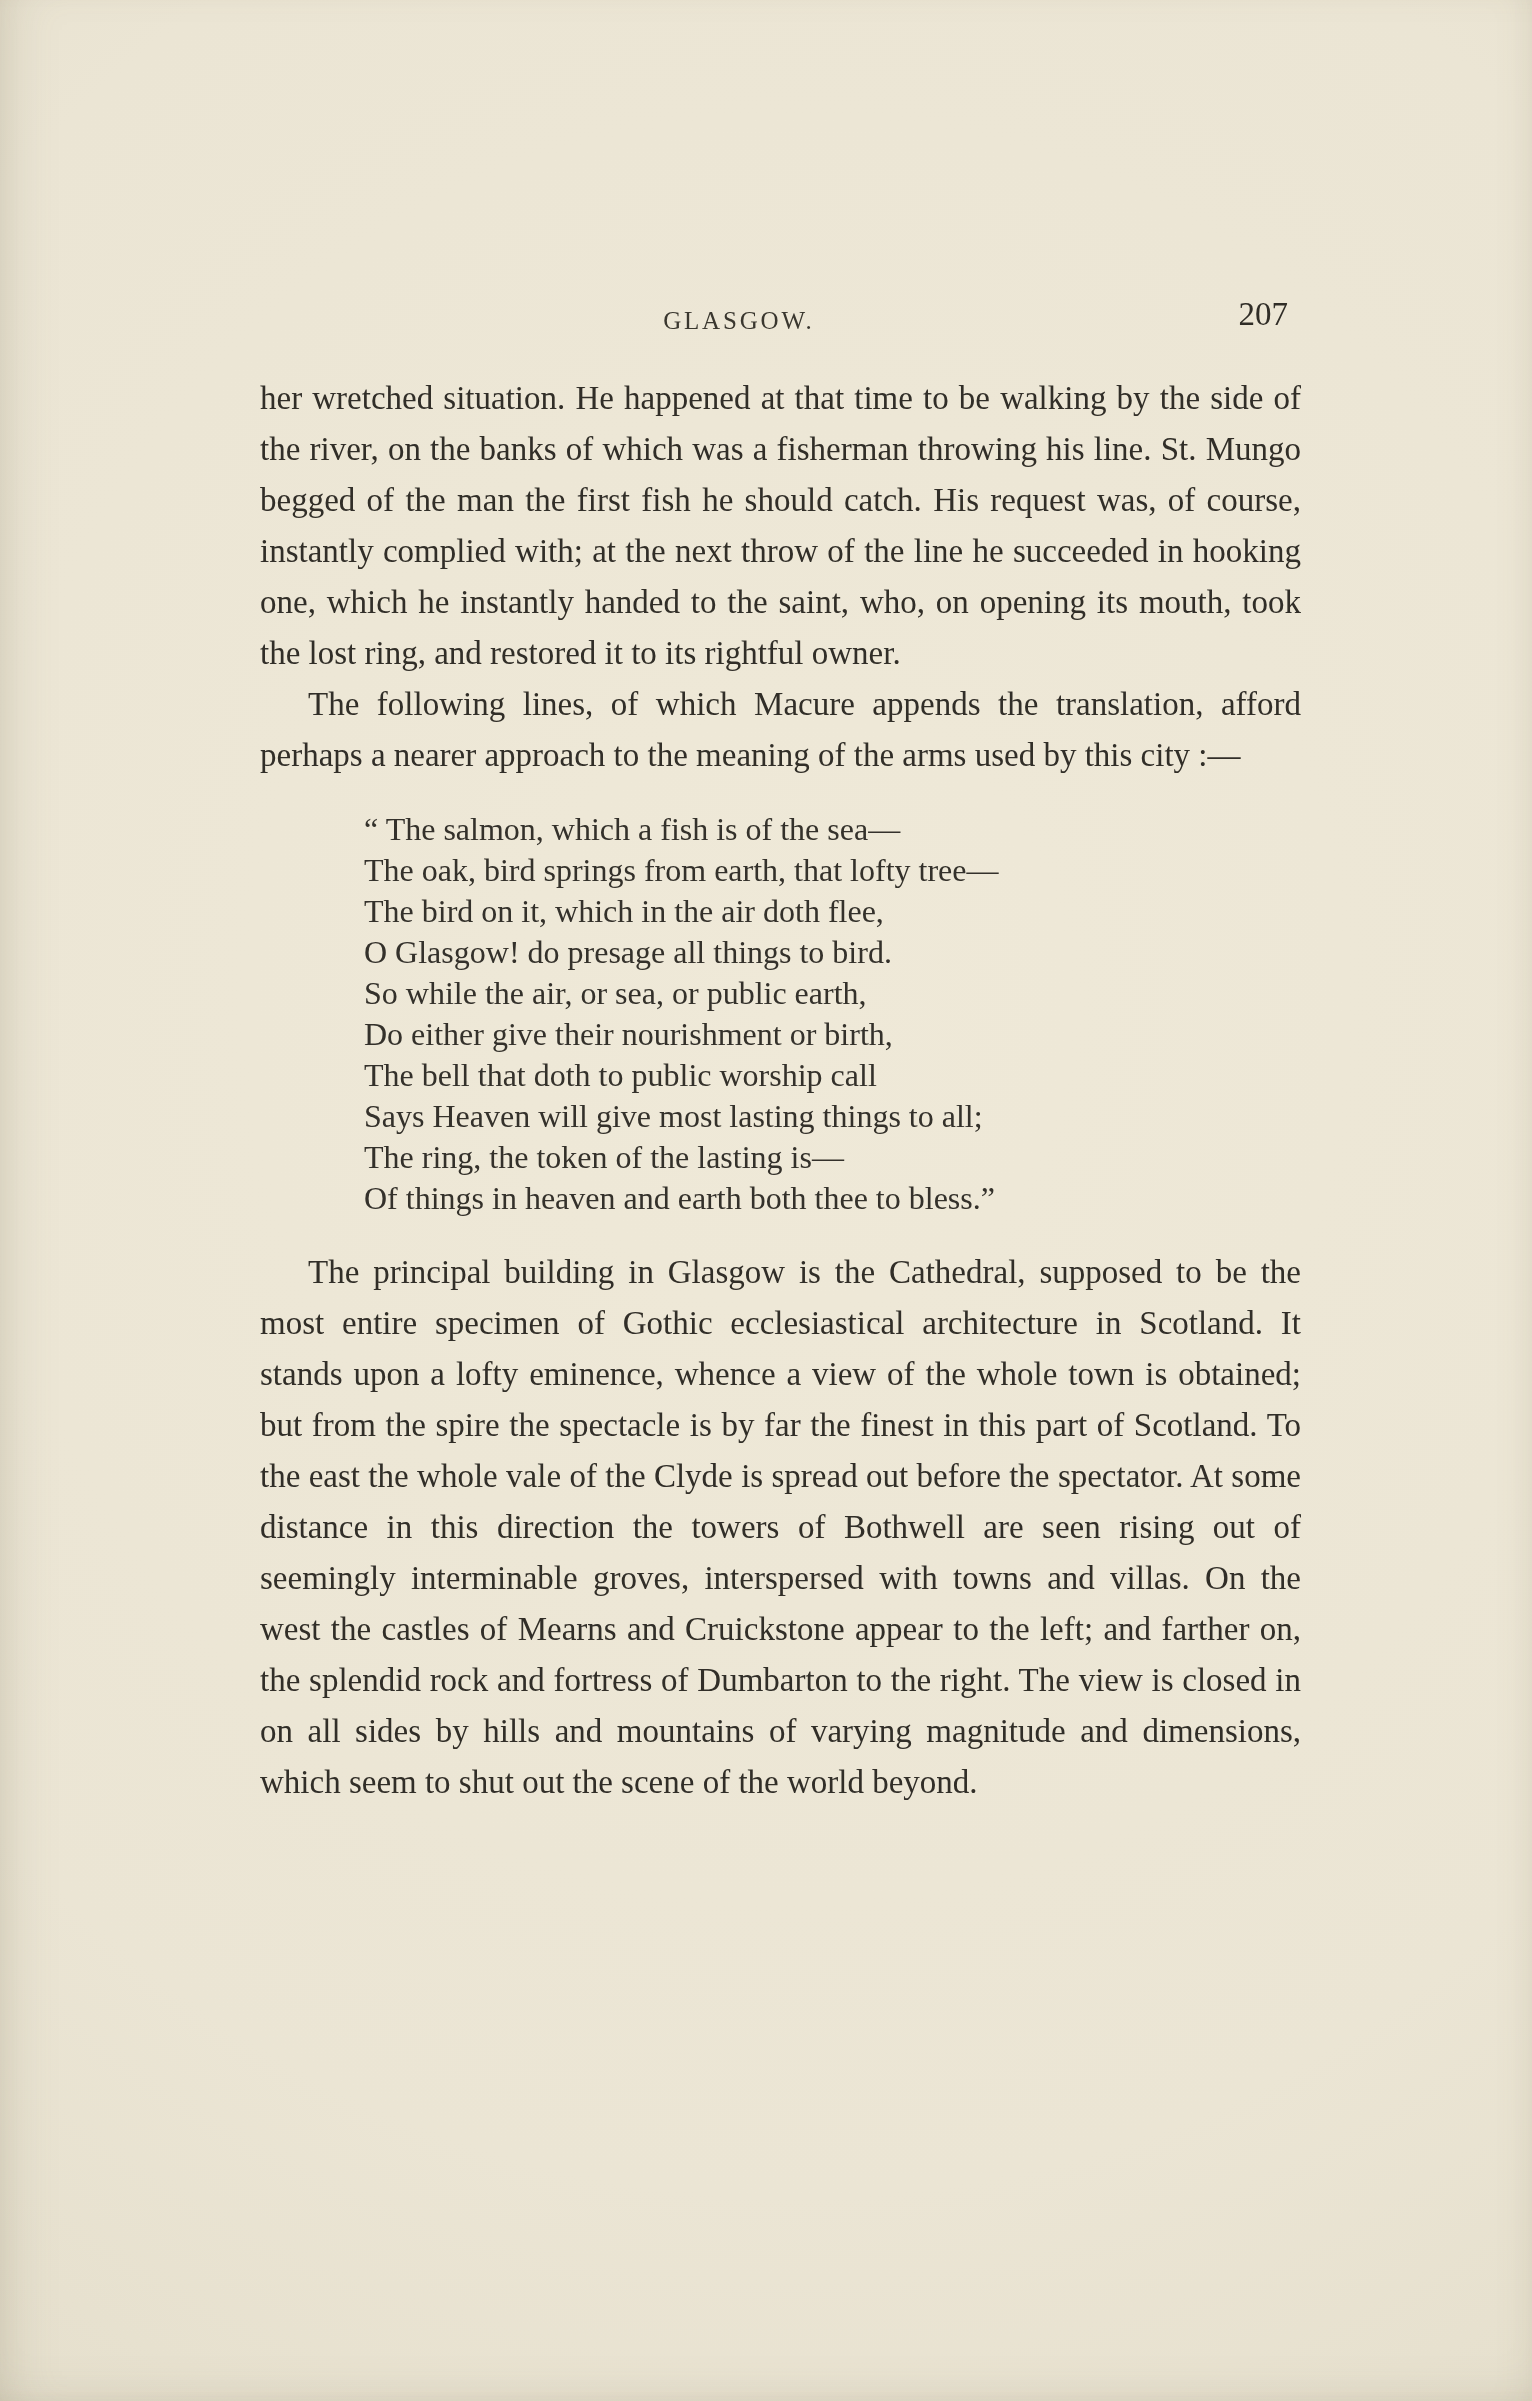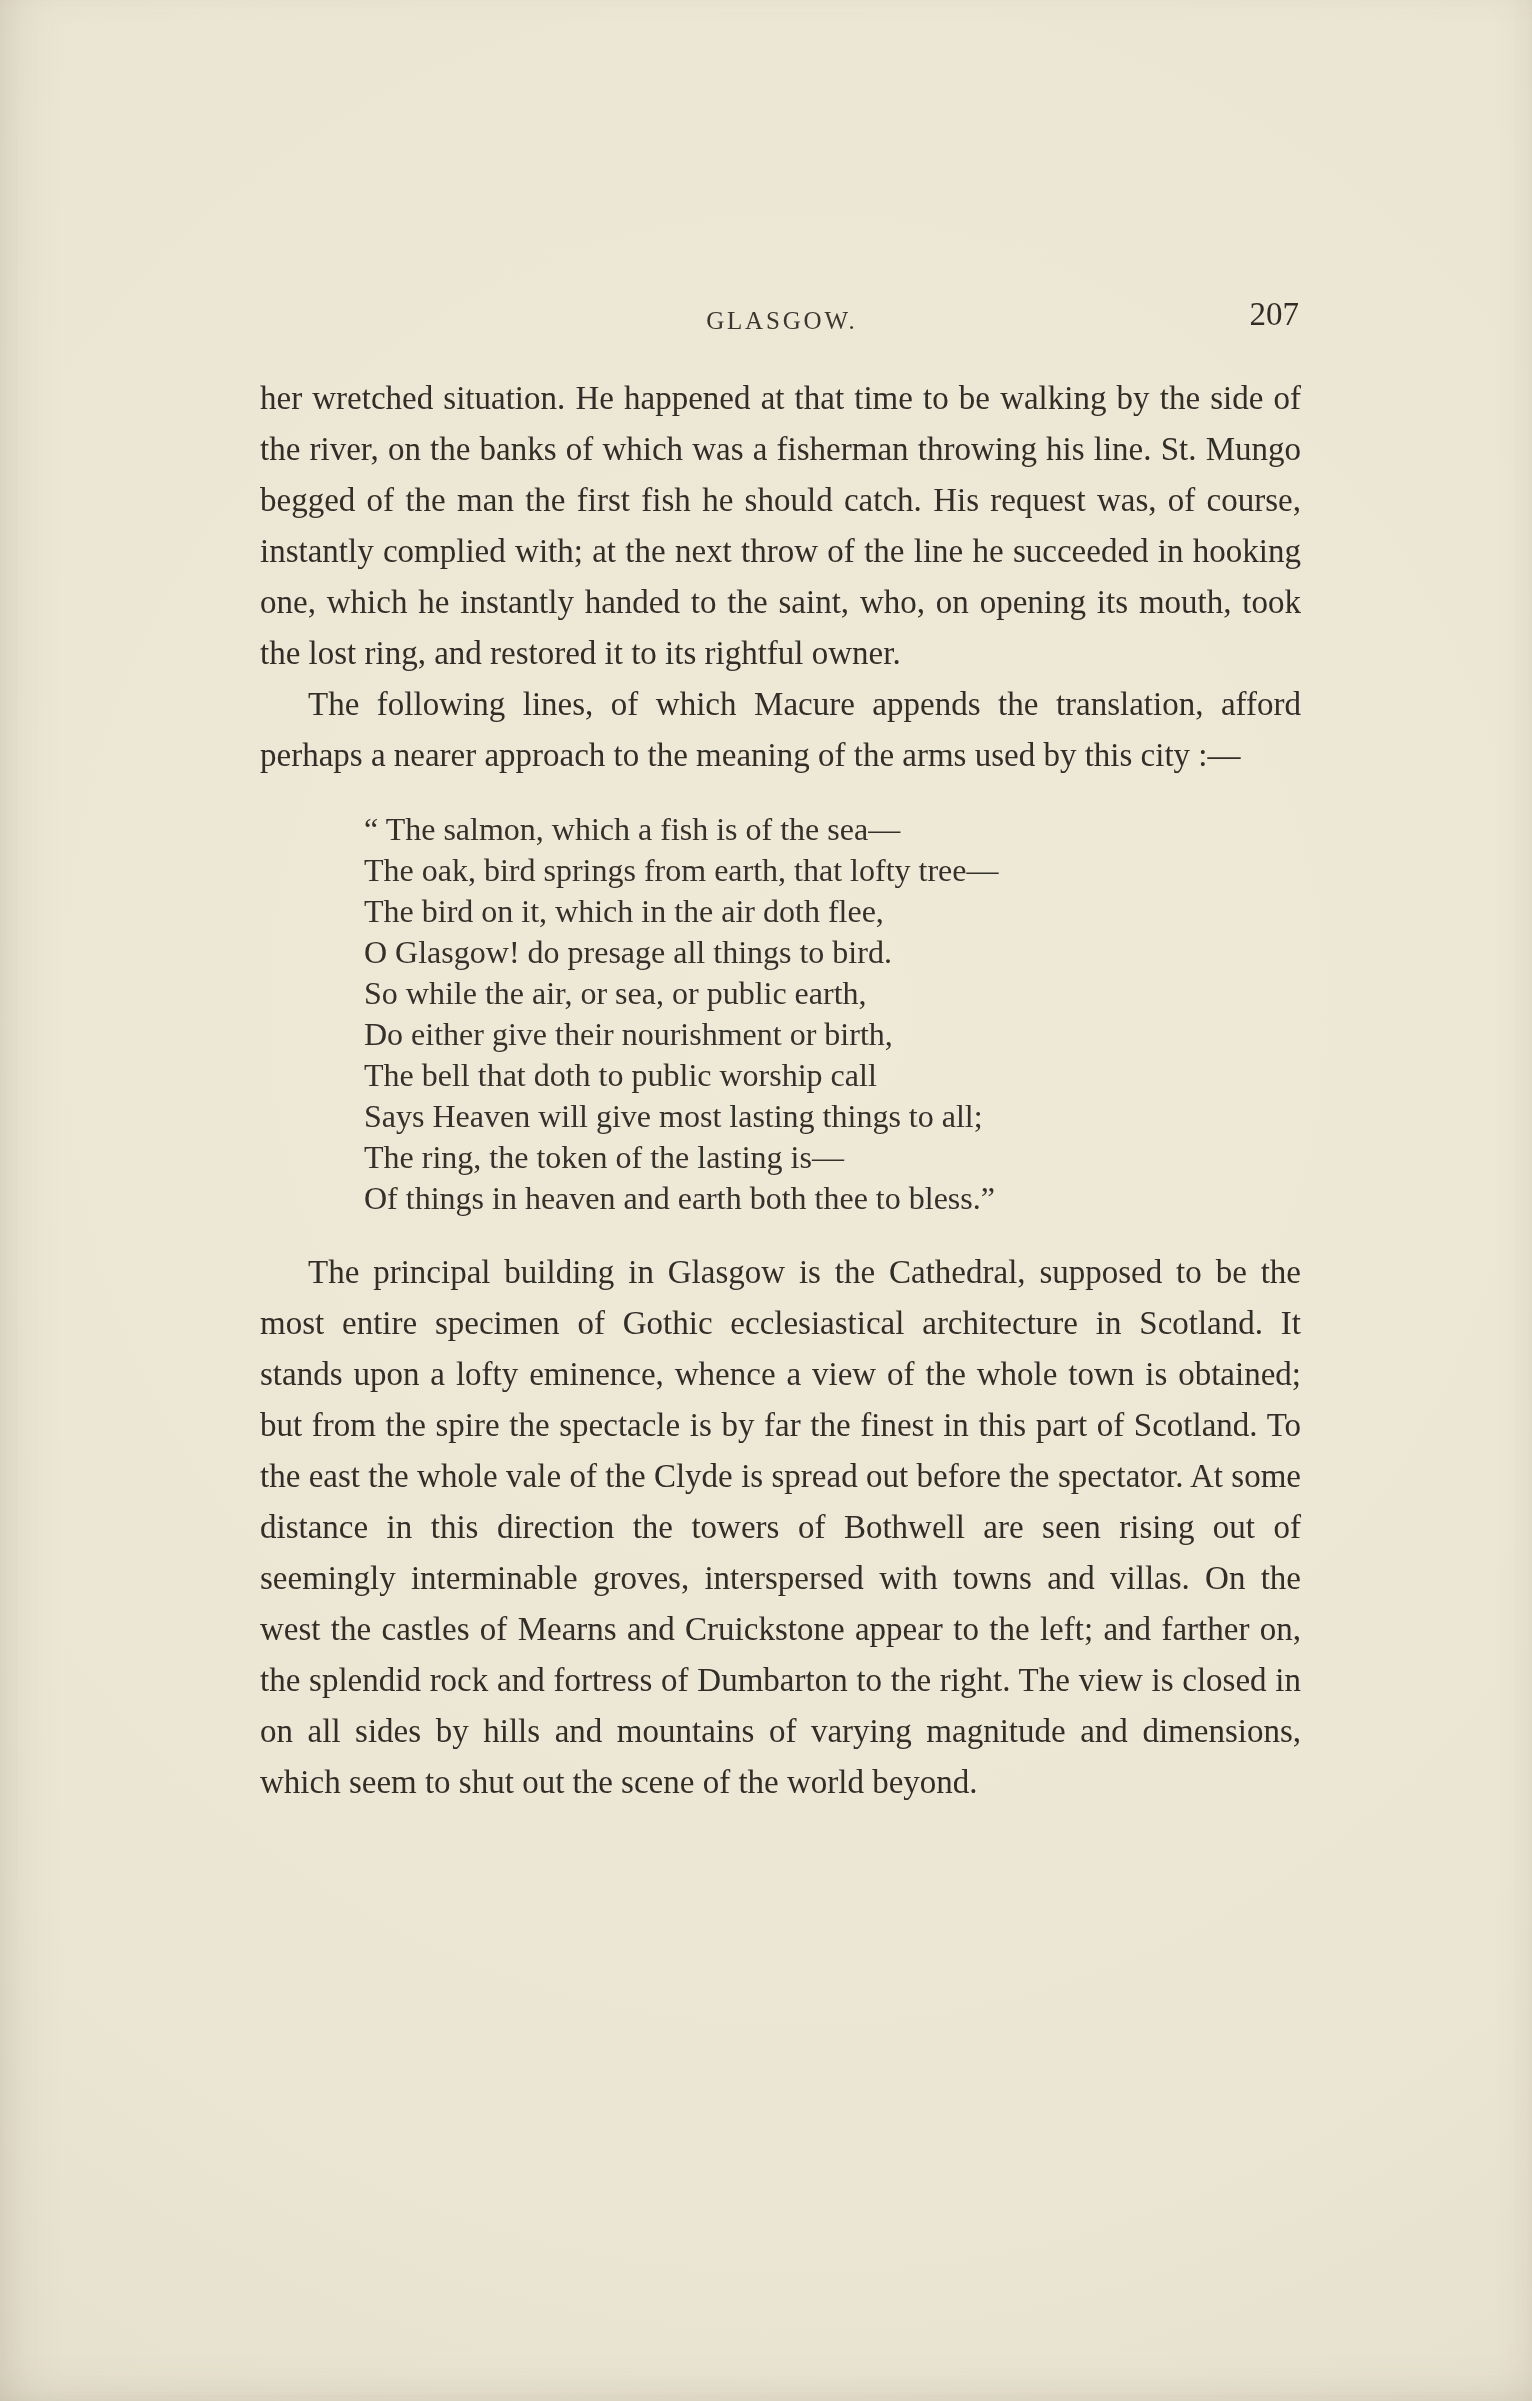--- a/index.html
+++ b/index.html
@@ -42,25 +42,24 @@
     margin-bottom: 22px;
   }
   .running-head .title {
     position: absolute;
     left: 46%;
     transform: translateX(-50%);
     top: 13px;
     font-size: 25px;
     letter-spacing: 2.8px;
     color: #3a372f;
-    margin-left: 43px;
   }
   .running-head .folio {
     position: absolute;
-    right: 2px;
+    right: 13px;
     top: 1.9px;
     font-size: 33px;
     color: #302d27;
   }
   p.body-para {
     margin: 0;
     font-size: 33px;
     line-height: 51px;
     text-align: justify;
     color: #312e28;

